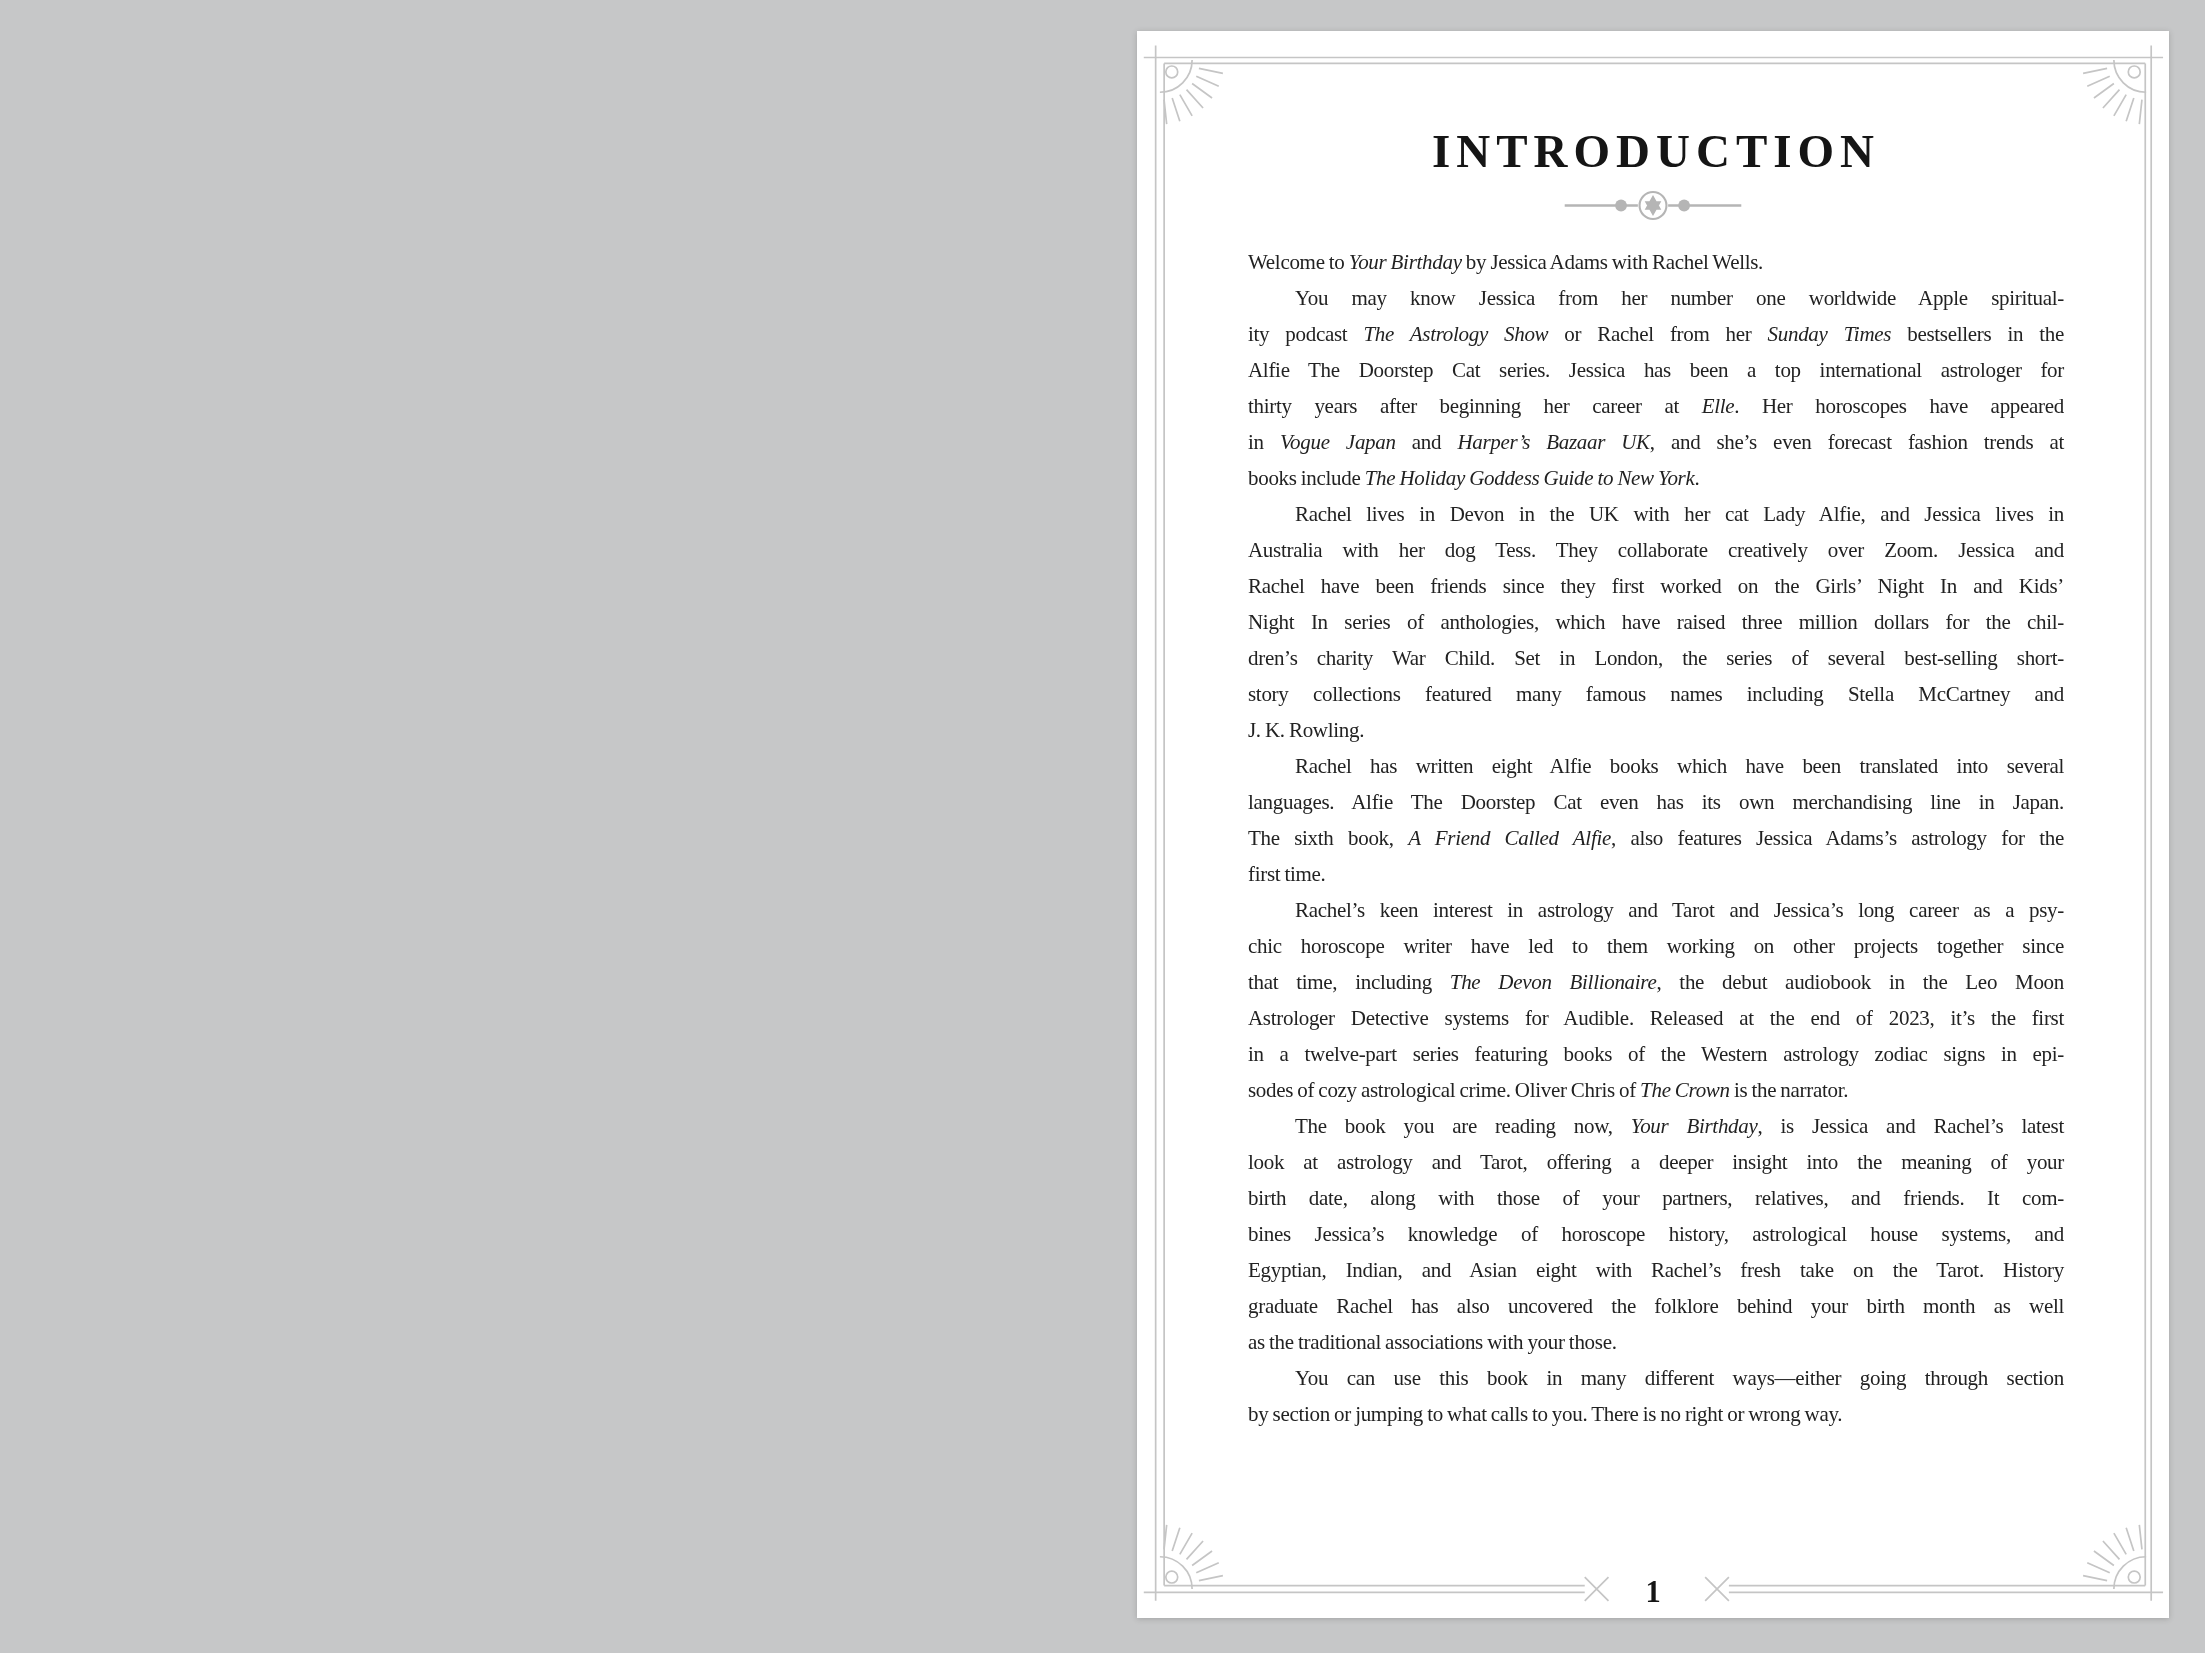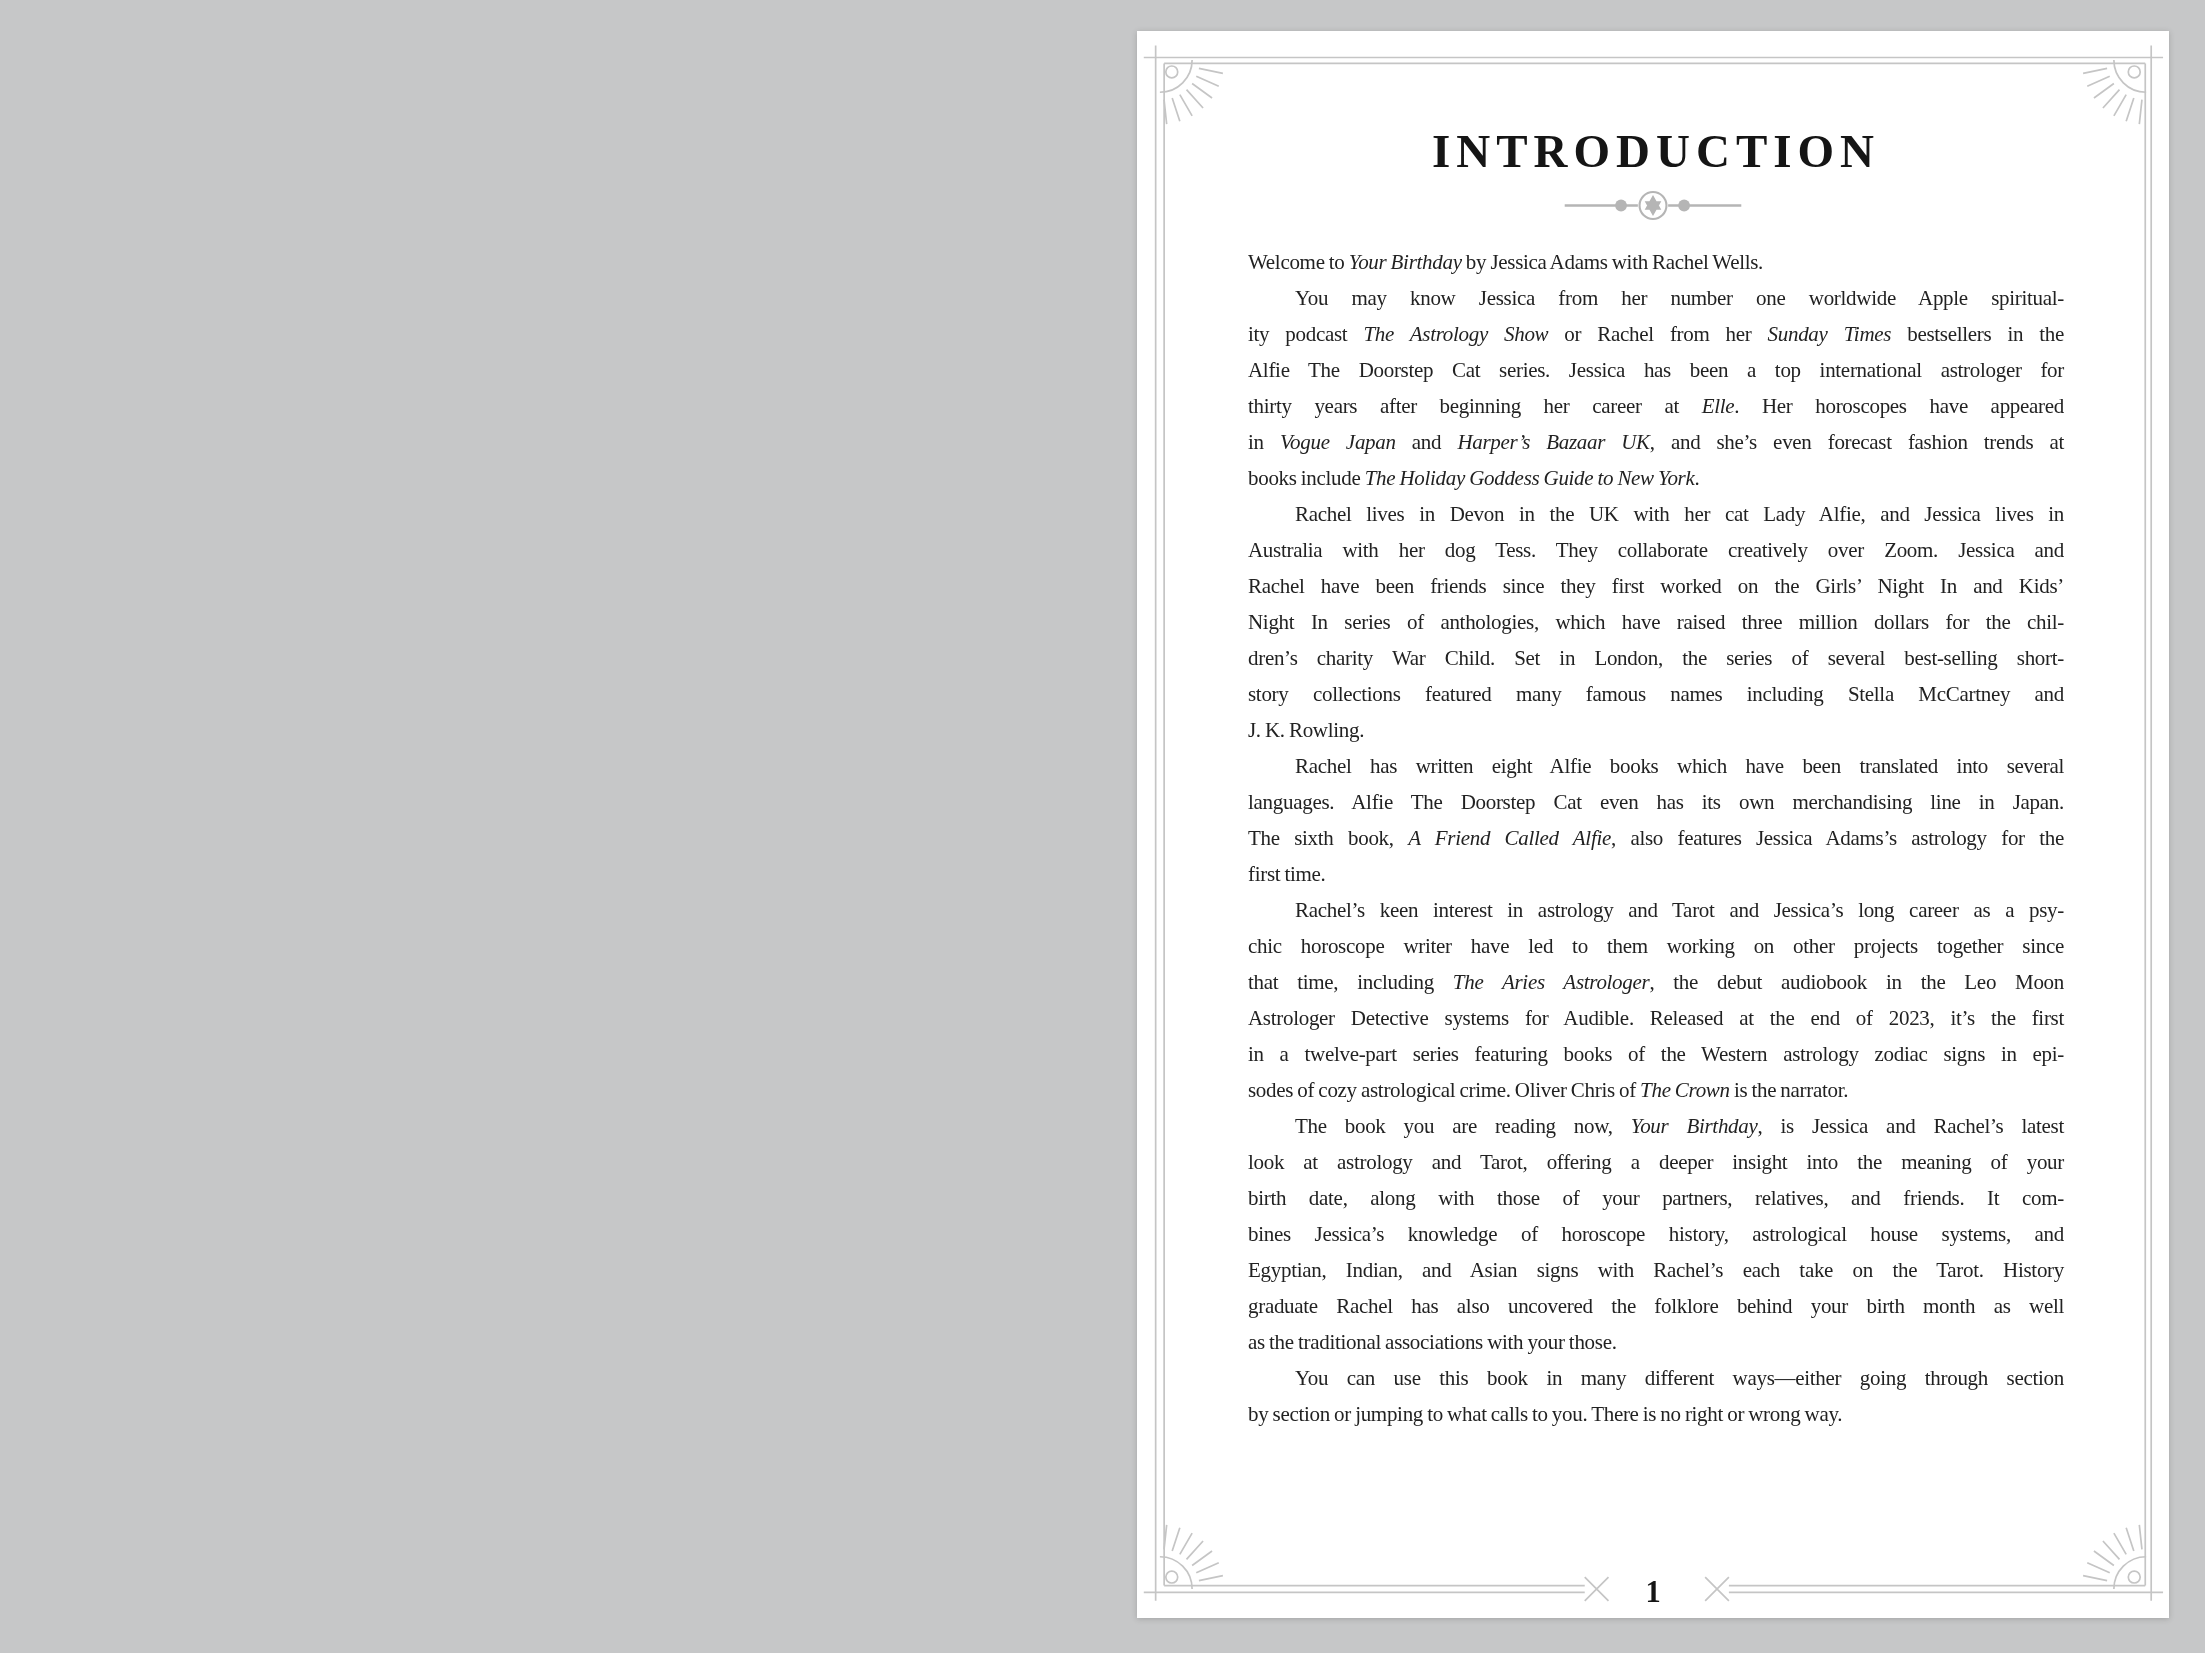--- a/index.html
+++ b/index.html
@@ -107,31 +107,31 @@
         </div>
         <div>
           <div class="line indent">Rachel has written eight Alfie books which have been translated into several</div>
           <div class="line">languages. Alfie The Doorstep Cat even has its own merchandising line in Japan.</div>
           <div class="line">The sixth book, <i>A Friend Called Alfie</i>, also features Jessica Adams’s astrology for the</div>
           <div class="line last">first time.</div>
         </div>
         <div>
           <div class="line indent">Rachel’s keen interest in astrology and Tarot and Jessica’s long career as a psy-</div>
           <div class="line">chic horoscope writer have led to them working on other projects together since</div>
-          <div class="line">that time, including <i>The Aries Astrologer</i>, the debut audiobook in the Leo Moon</div>
+          <div class="line">that time, including <i>The Devon Billionaire</i>, the debut audiobook in the Leo Moon</div>
           <div class="line">Astrologer Detective systems for Audible. Released at the end of 2023, it’s the first</div>
           <div class="line">in a twelve-part series featuring books of the Western astrology zodiac signs in epi-</div>
           <div class="line last">sodes of cozy astrological crime. Oliver Chris of <i>The Crown</i> is the narrator.</div>
         </div>
         <div>
           <div class="line indent">The book you are reading now, <i>Your Birthday</i>, is Jessica and Rachel’s latest</div>
           <div class="line">look at astrology and Tarot, offering a deeper insight into the meaning of your</div>
           <div class="line">birth date, along with those of your partners, relatives, and friends. It com-</div>
           <div class="line">bines Jessica’s knowledge of horoscope history, astrological house systems, and</div>
-          <div class="line">Egyptian, Indian, and Asian signs with Rachel’s each take on the Tarot. History</div>
+          <div class="line">Egyptian, Indian, and Asian eight with Rachel’s fresh take on the Tarot. History</div>
           <div class="line">graduate Rachel has also uncovered the folklore behind your birth month as well</div>
           <div class="line last">as the traditional associations with your those.</div>
         </div>
         <div>
           <div class="line indent">You can use this book in many different ways—either going through section</div>
           <div class="line last">by section or jumping to what calls to you. There is no right or wrong way.</div>
         </div>
       </div>
 
     <div class="page-number">1</div>

